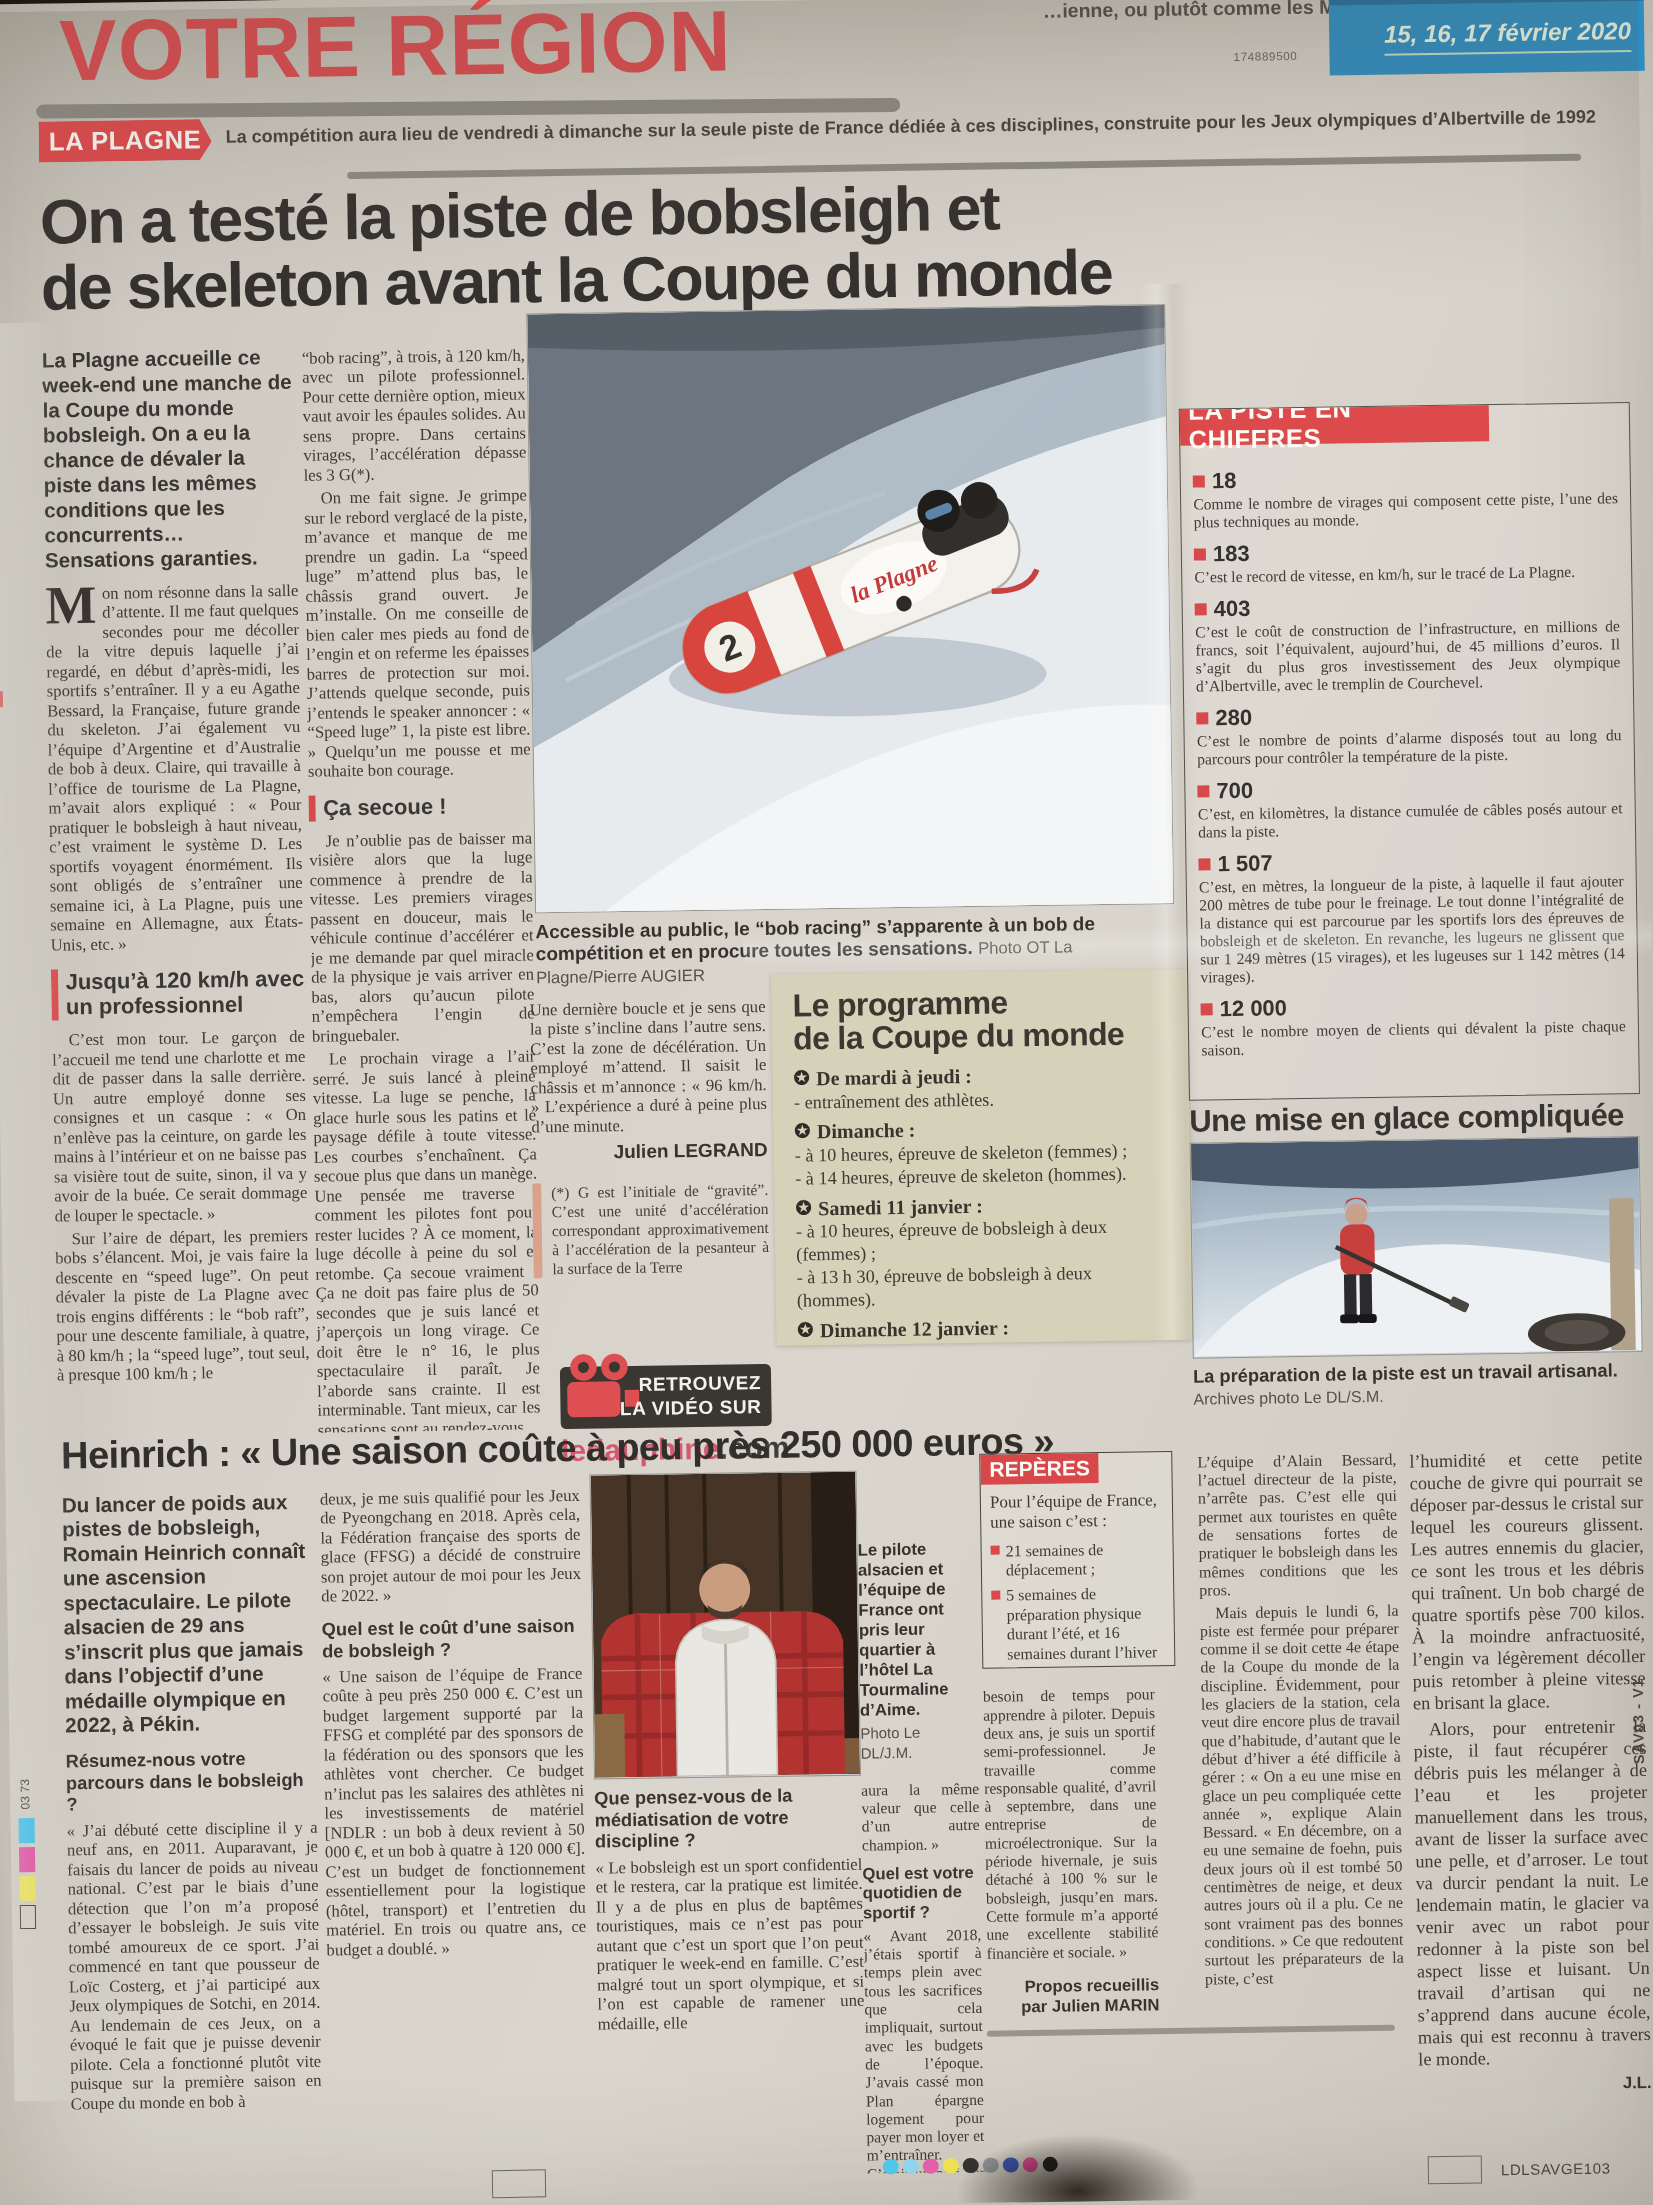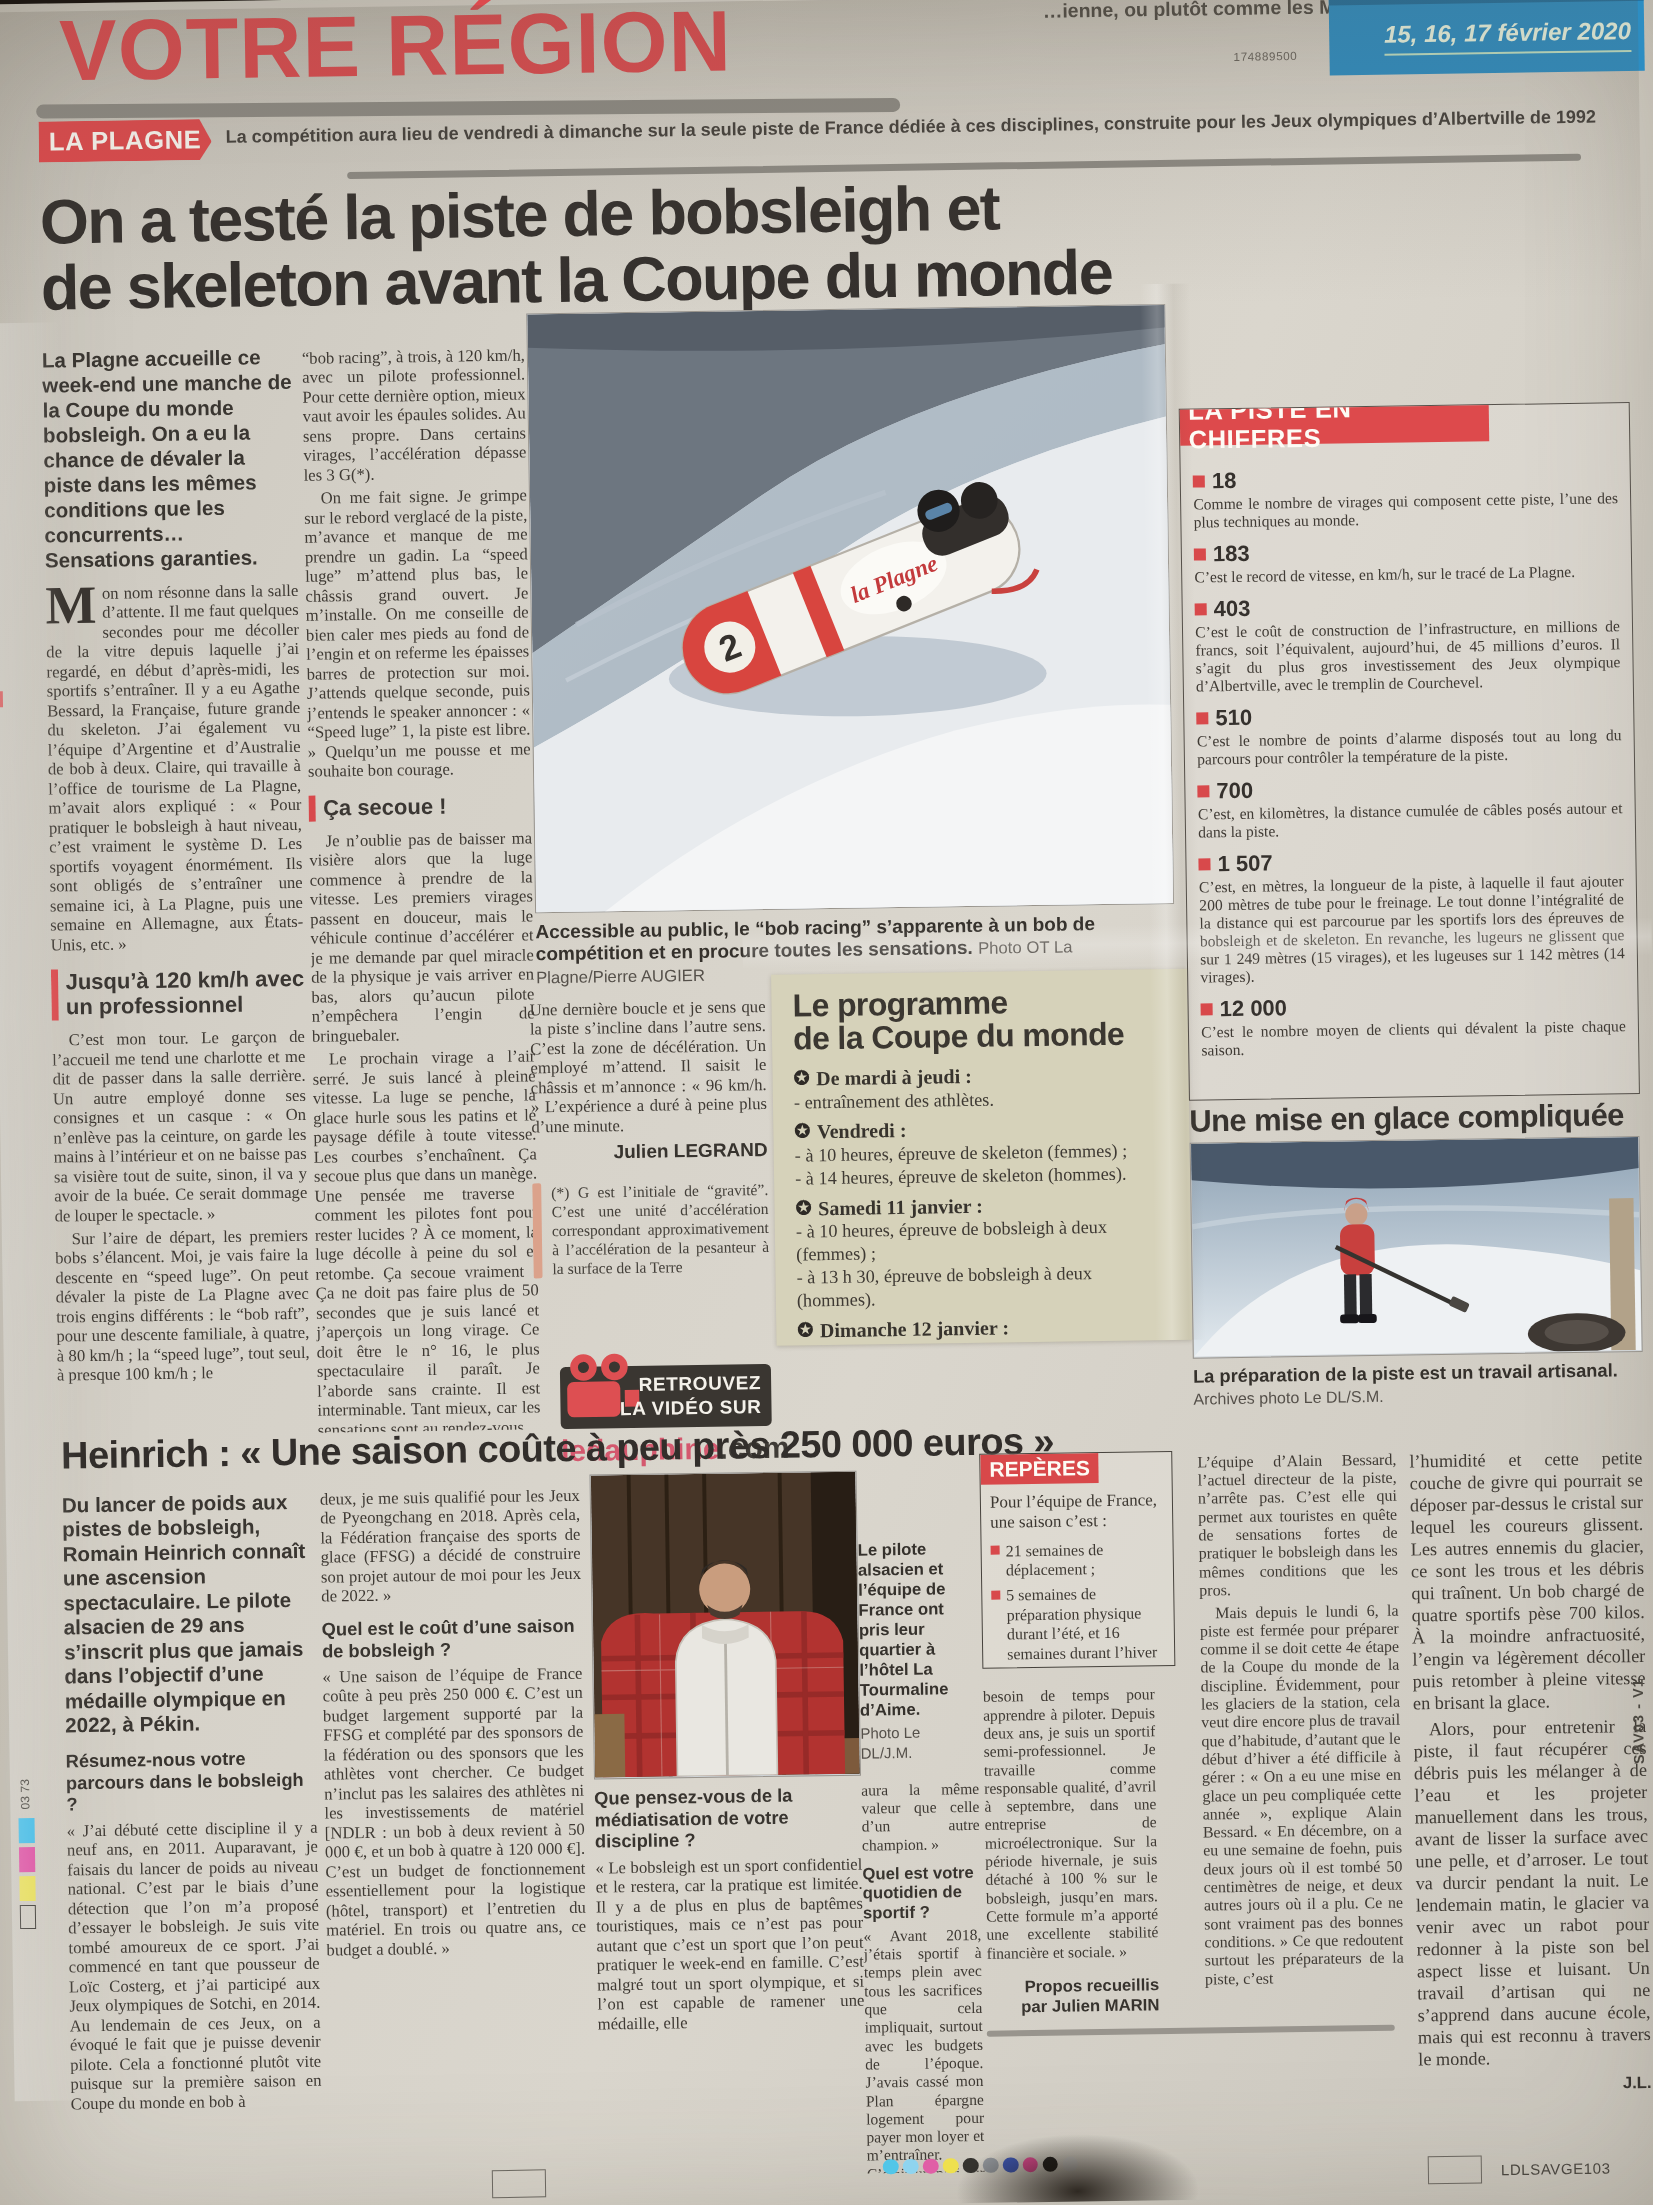--- a/index.html
+++ b/index.html
@@ -221,21 +221,21 @@
       <span style="display:block;">Le programme</span>
       <span style="display:block;">de la Coupe du monde</span>
     </h3>
     <div class="pg-h">
           <span class="star">✪</span>
           <span>De mardi à jeudi :</span>
         </div>
     <p class="pg-l">- entraînement des athlètes.</p>
     <div class="pg-h">
           <span class="star">✪</span>
-          <span>Vendredi :</span>
+          <span>Dimanche :</span>
         </div>
     <p class="pg-l">- à 10 heures, épreuve de skeleton (femmes) ;</p>
     <p class="pg-l">- à 14 heures, épreuve de skeleton (hommes).</p>
     <div class="pg-h">
           <span class="star">✪</span>
           <span>Samedi 11 janvier :</span>
         </div>
     <p class="pg-l">- à 10 heures, épreuve de bobsleigh à deux (femmes) ;</p>
     <p class="pg-l">- à 13 h 30, épreuve de bobsleigh à deux (hommes).</p>
     <div class="pg-h">
@@ -258,21 +258,21 @@
           <span>183</span>
         </div>
     <p class="ch-txt">C’est le record de vitesse, en km/h, sur le tracé de La Plagne.</p>
     <div class="ch-num">
           <span class="sq"></span>
           <span>403</span>
         </div>
     <p class="ch-txt">C’est le coût de construction de l’infrastructure, en millions de francs, soit l’équivalent, aujourd’hui, de 45 millions d’euros. Il s’agit du plus gros investissement des Jeux olympique d’Albertville, avec le tremplin de Courchevel.</p>
     <div class="ch-num">
           <span class="sq"></span>
-          <span>510</span>
+          <span>280</span>
         </div>
     <p class="ch-txt">C’est le nombre de points d’alarme disposés tout au long du parcours pour contrôler la température de la piste.</p>
     <div class="ch-num">
           <span class="sq"></span>
           <span>700</span>
         </div>
     <p class="ch-txt">C’est, en kilomètres, la distance cumulée de câbles posés autour et dans la piste.</p>
     <div class="ch-num">
           <span class="sq"></span>
           <span>1 507</span>

